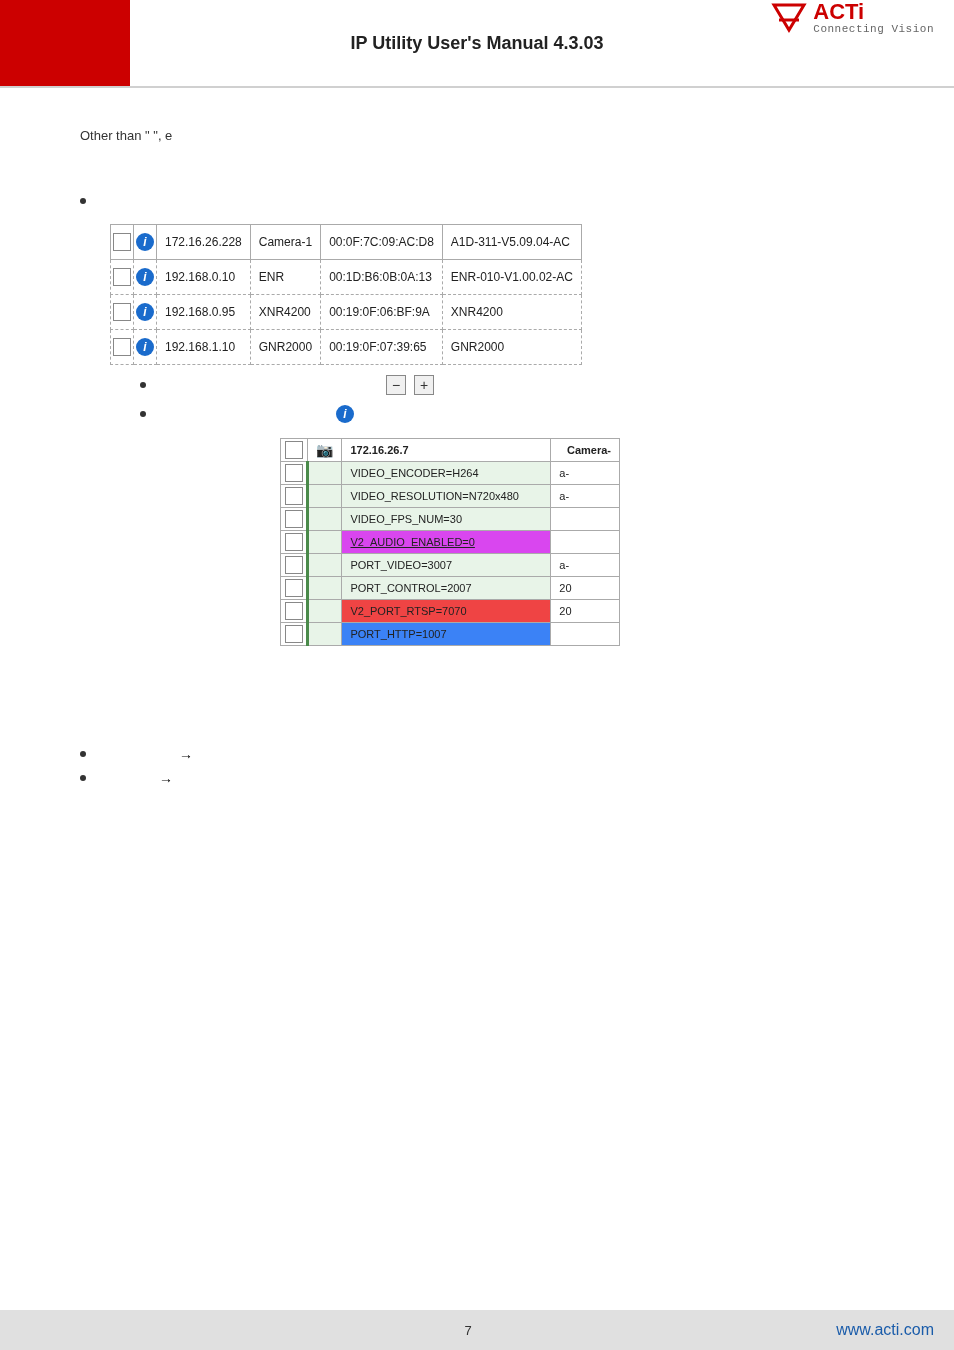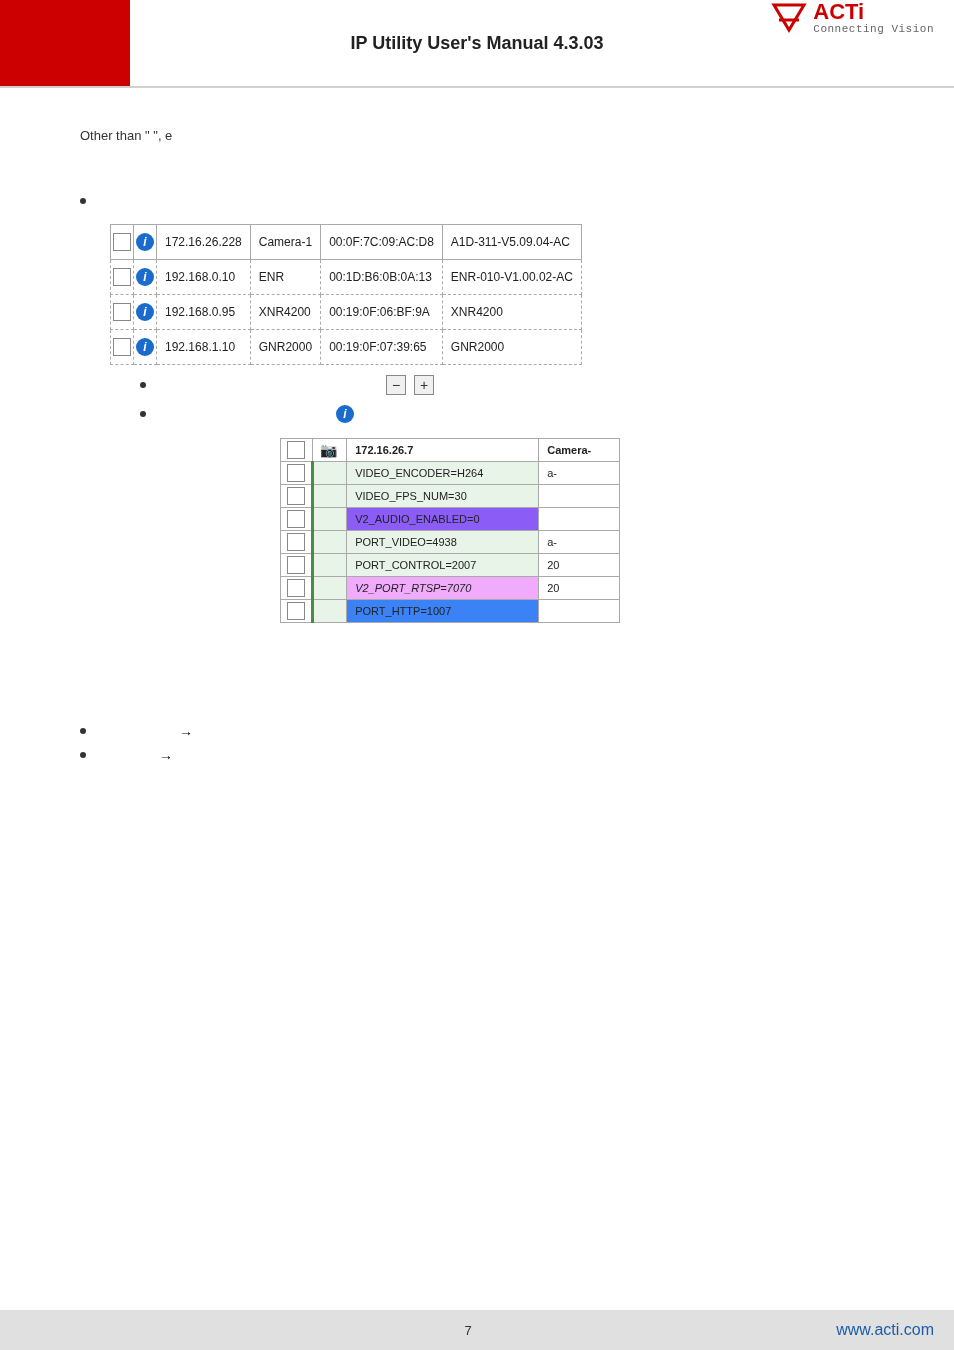--- a/index.html
+++ b/index.html
@@ -300,56 +300,62 @@
     <span class="icon-info">i</span>
   </div>
 
   <div class="detail-table-wrapper">
     <table class="detail-table">
       <tbody id="detail-table-body">
       <tr>
             <td class="cell-checkbox"><span class="checkbox-cell"></span></td>
             <td><span style="font-size:14px;">📷</span></td>
             <td style="font-weight: bold;">172.16.26.7</td>
-            <td style="font-weight: bold;">Camera-</td>
+            <td style="font-weight: bold; text-align: right;">Camera-</td>
           </tr>
           <tr>
             <td class="cell-checkbox"><span class="checkbox-cell"></span></td>
             <td style="border-left: 3px solid rgb(74, 138, 74); background: rgb(232, 244, 232); width: 8px;"></td>
             <td colspan="1" style="background: rgb(232, 244, 232);">VIDEO_ENCODER=H264</td>
             <td>a-</td>
           </tr>
           <tr>
             <td class="cell-checkbox"><span class="checkbox-cell"></span></td>
             <td style="border-left: 3px solid rgb(74, 138, 74); background: rgb(232, 244, 232); width: 8px;"></td>
+            <td colspan="1" style="background: rgb(232, 244, 232);">VIDEO_RESOLUTION=N720x480</td>
+            <td>a-</td>
+          </tr>
+          <tr>
+            <td class="cell-checkbox"><span class="checkbox-cell"></span></td>
+            <td style="border-left: 3px solid rgb(74, 138, 74); background: rgb(232, 244, 232); width: 8px;"></td>
             <td colspan="1" style="background: rgb(232, 244, 232);">VIDEO_FPS_NUM=30</td>
             <td></td>
           </tr>
           <tr>
             <td class="cell-checkbox"><span class="checkbox-cell"></span></td>
             <td style="border-left: 3px solid rgb(74, 138, 74); background: rgb(232, 244, 232); width: 8px;"></td>
-            <td colspan="1" style="background: #8b5cf6;">V2_AUDIO_ENABLED=0</td>
+            <td colspan="1" style="background: #d946ef; text-decoration: underline;">V2_AUDIO_ENABLED=0</td>
             <td></td>
           </tr>
           <tr>
             <td class="cell-checkbox"><span class="checkbox-cell"></span></td>
             <td style="border-left: 3px solid rgb(74, 138, 74); background: rgb(232, 244, 232); width: 8px;"></td>
-            <td colspan="1" style="background: rgb(232, 244, 232);">PORT_VIDEO=4938</td>
+            <td colspan="1" style="background: rgb(232, 244, 232);">PORT_VIDEO=3007</td>
             <td>a-</td>
           </tr>
           <tr>
             <td class="cell-checkbox"><span class="checkbox-cell"></span></td>
             <td style="border-left: 3px solid rgb(74, 138, 74); background: rgb(232, 244, 232); width: 8px;"></td>
             <td colspan="1" style="background: rgb(232, 244, 232);">PORT_CONTROL=2007</td>
             <td>20</td>
           </tr>
           <tr>
             <td class="cell-checkbox"><span class="checkbox-cell"></span></td>
             <td style="border-left: 3px solid rgb(74, 138, 74); background: rgb(232, 244, 232); width: 8px;"></td>
-            <td colspan="1" style="background: #f0abfc; font-style: italic;">V2_PORT_RTSP=7070</td>
+            <td colspan="1" style="background: #ef4444;">V2_PORT_RTSP=7070</td>
             <td>20</td>
           </tr>
           <tr>
             <td class="cell-checkbox"><span class="checkbox-cell"></span></td>
             <td style="border-left: 3px solid rgb(74, 138, 74); background: rgb(232, 244, 232); width: 8px;"></td>
             <td colspan="1" style="background: #3b82f6;">PORT_HTTP=1007</td>
             <td></td>
           </tr>
         </tbody>
     </table>

